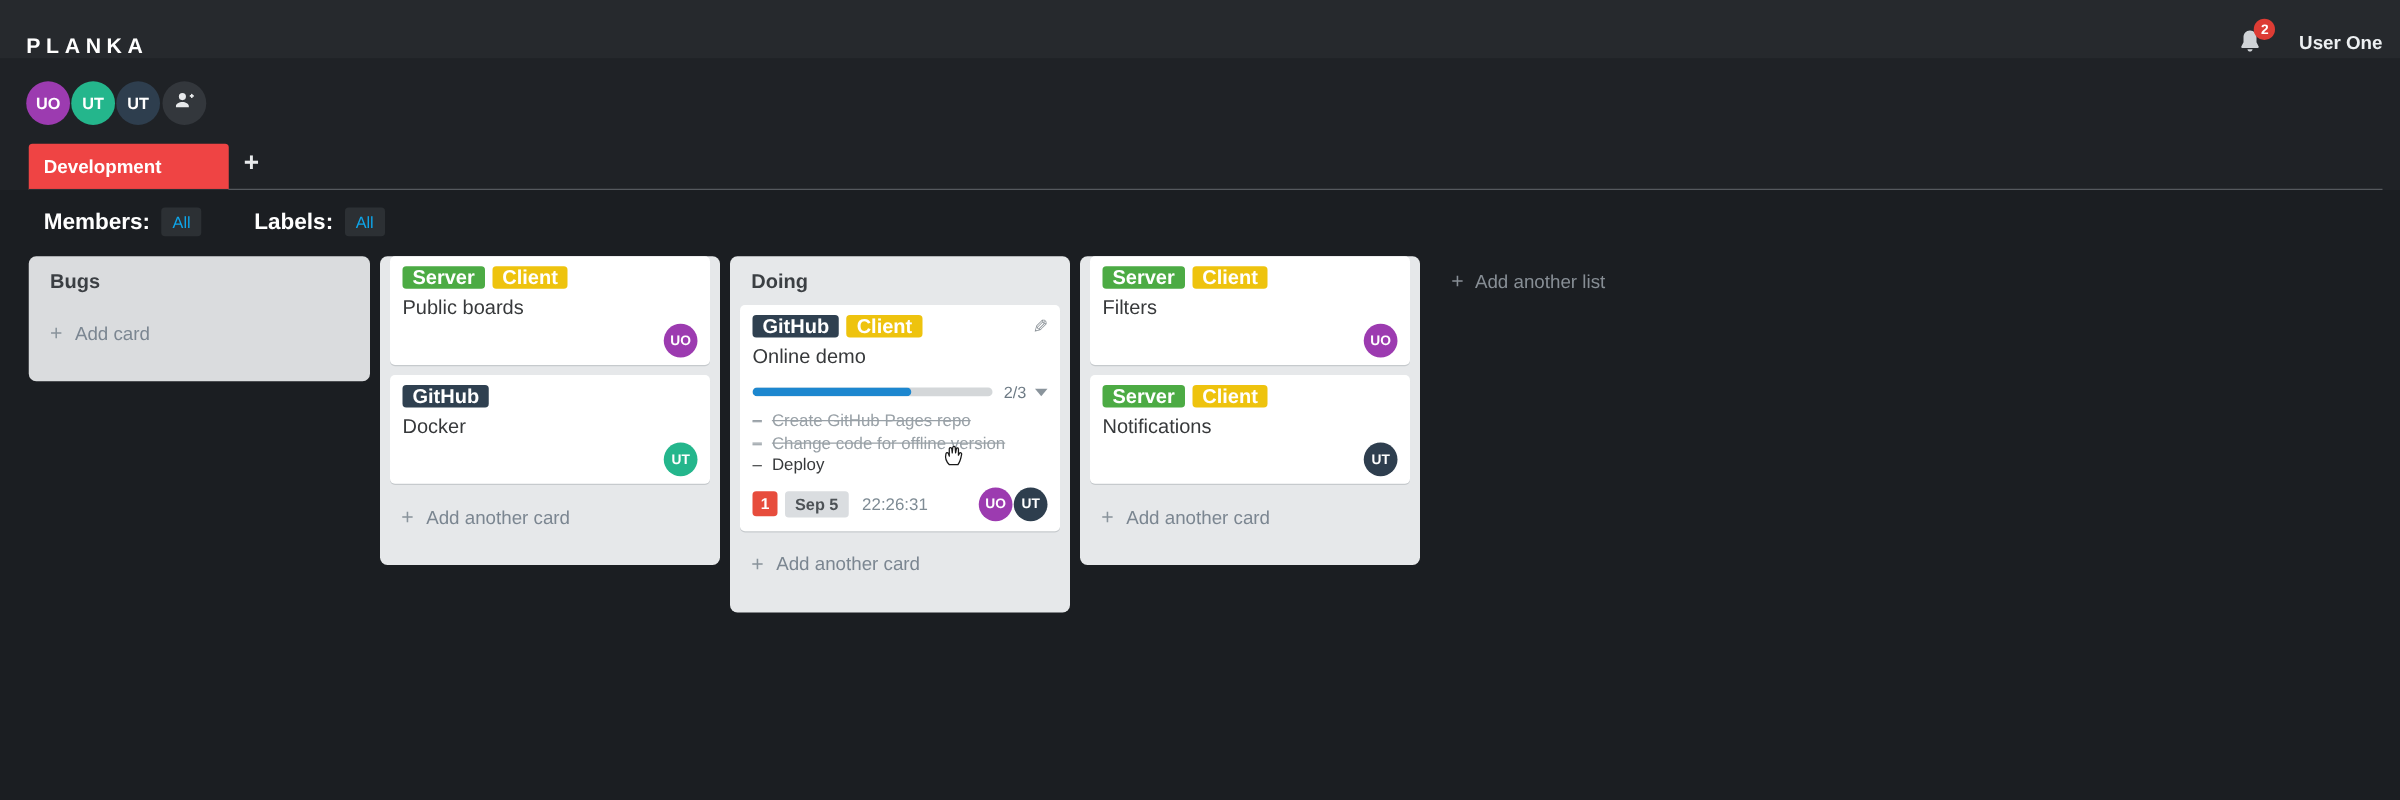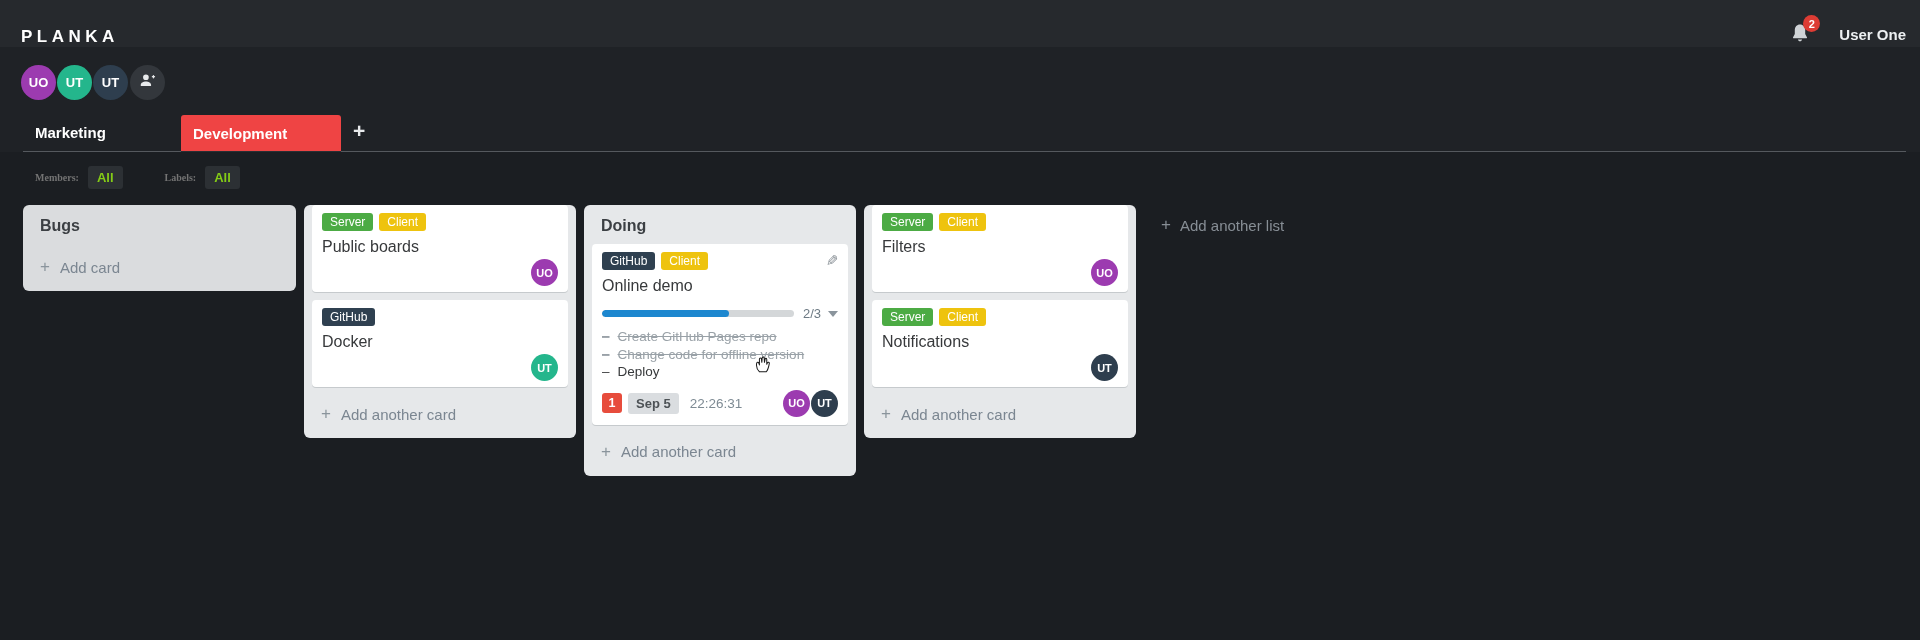--- a/index.html
+++ b/index.html
@@ -25,32 +25,32 @@
   .add-member { width:35px; height:35px; border-radius:50%; background:#33373c; display:flex; align-items:center; justify-content:center; cursor:pointer; margin-left:1px; }
 
   
   .tabs-row { display:flex; align-items:flex-end; margin:9px 14px 0 23px; border-bottom:1px solid #55595e; }
   .tab { height:37px; line-height:37px; width:158px; padding-left:12px; color:#fff; font-size:15px; font-weight:700; cursor:pointer; }
   .tab.active { background:#ef4444; width:160px; border-bottom:1px solid #2a2e33; margin-bottom:-1px; border-radius:3px 3px 0 0; }
   .tab-add { color:#e8eaec; font-size:21px; font-weight:700; padding:0 12px 4px; cursor:pointer; line-height:33px; }
 
   
   .filterbar { display:flex; align-items:center; gap:9px; padding:14px 0 0 35px; }
-  .filter-label { color:#737373; font-size:10px; font-weight:600;font-family:Liberation Serif, serif; }
-  .filter-chip { background:#2c3034; color:#84cc16; font-size:13px; font-weight:700; padding:4px 9px; border-radius:3px; cursor:pointer;text-align:right; }
+  .filter-label { color:#ffffff; font-size:18px; font-weight:600; }
+  .filter-chip { background:#2c3034; color:#0ea5e9; font-size:13px; font-weight:400; padding:4px 9px; border-radius:3px; cursor:pointer;text-align:right; }
   .filter-gap { width:24px; }
 
   
   .board { display:flex; align-items:flex-start; gap:8px; padding:16px 0 0 23px; }
-  .list { width:272px; background:#e6e8ea; border-radius:6px; padding-bottom:2px; }
+  .list { width:272px; background:#e6e8ea; border-radius:6px; padding-bottom:16px; }
   .list.bugs { background:#dadcde; width:273px; }
   .list-header { padding:12px 17px 9px; font-size:16px; font-weight:700; color:#3b3f43; cursor:pointer; }
   .card { background:#fff; border-radius:4px; margin:0 8px 8px; padding:8px 10px 6px; box-shadow:0 1px 0 #c6cacd; position:relative; cursor:pointer; }
   .chips { display:flex; gap:6px; margin-bottom:7px; }
-  .chip { color:#fff; font-size:12px; font-weight:400; padding:2.5px 8px; border-radius:3px; line-height:13px; }
+  .chip { color:#fff; font-size:16px; font-weight:700; padding:2.5px 8px; border-radius:3px; line-height:13px; }
   .card-title { font-size:16px; color:#37393b; margin:1px 0 3px; }
   .card-members { display:flex; justify-content:flex-end; gap:2px; margin-top:3px; }
   .av-sm { width:27px; height:27px; font-size:11px; }
   .add-row { display:flex; align-items:center; gap:10px; padding:9px 17px 12px; color:#7b8691; font-size:15px; cursor:pointer; }
   .plus { font-size:17px; font-weight:400; color:#8a949c; }
 
   
   .edit-btn { position:absolute; top:8px; right:9px; color:#8b9298; font-size:15px; cursor:pointer; transform:scaleX(-1); }
   .progress-row { display:flex; align-items:center; gap:9px; margin:11px 0 7px; }
   .bar { flex:1; height:7px; border-radius:4px; background:#d4d7d9; overflow:hidden; cursor:pointer; }
@@ -100,21 +100,20 @@
         <span>
           <svg width="19" height="19" viewBox="0 0 24 24">
               <path d="M10 11.5a3.6 3.6 0 1 0 0-7.2 3.6 3.6 0 0 0 0 7.2zm0 1.8c-3.3 0-6.5 1.7-6.5 4v1.5h13V17.3c0-2.3-3.2-4-6.5-4z" fill="#e8eaec"></path>
               <path d="M18.2 7.2h2.6M19.5 5.9v2.6" stroke="#e8eaec" stroke-width="1.7" stroke-linecap="round"></path>
             </svg>
         </span>
       </div>
     </div>
   </div>
   <div class="tabs-row">
-    <div class="tab">Marketing</div>
     <div class="tab active">Development</div>
     <div class="tab-add">+</div>
   </div>
 </section>
 
 <div class="filterbar">
   <span class="filter-label">Members:</span>
   <span class="filter-chip">All</span>
   <span class="filter-gap"></span>
   <span class="filter-label">Labels:</span>

